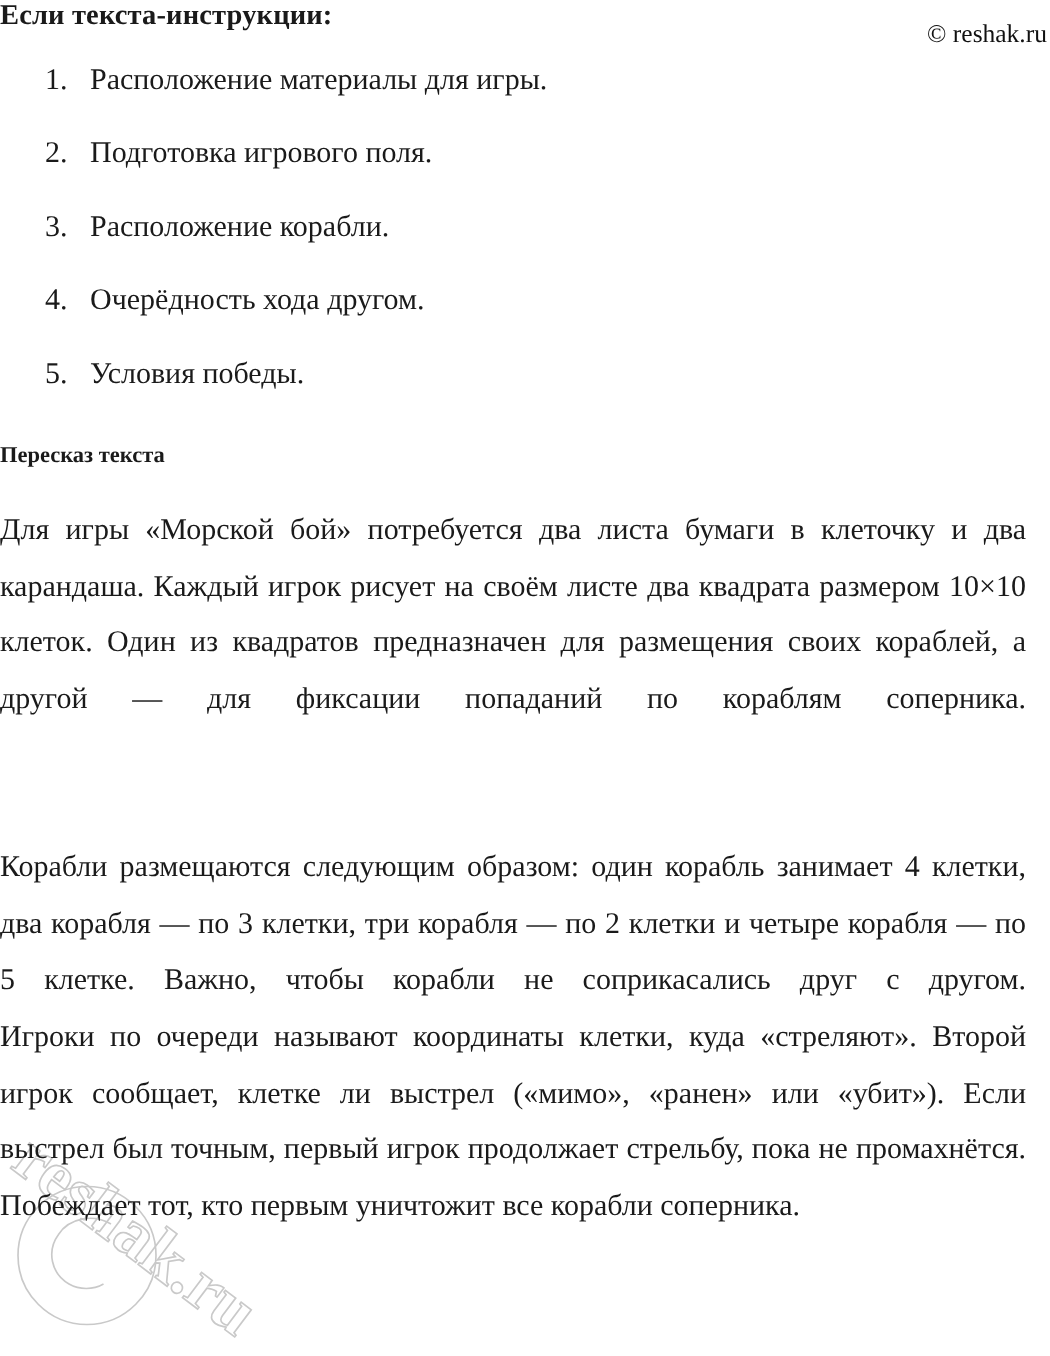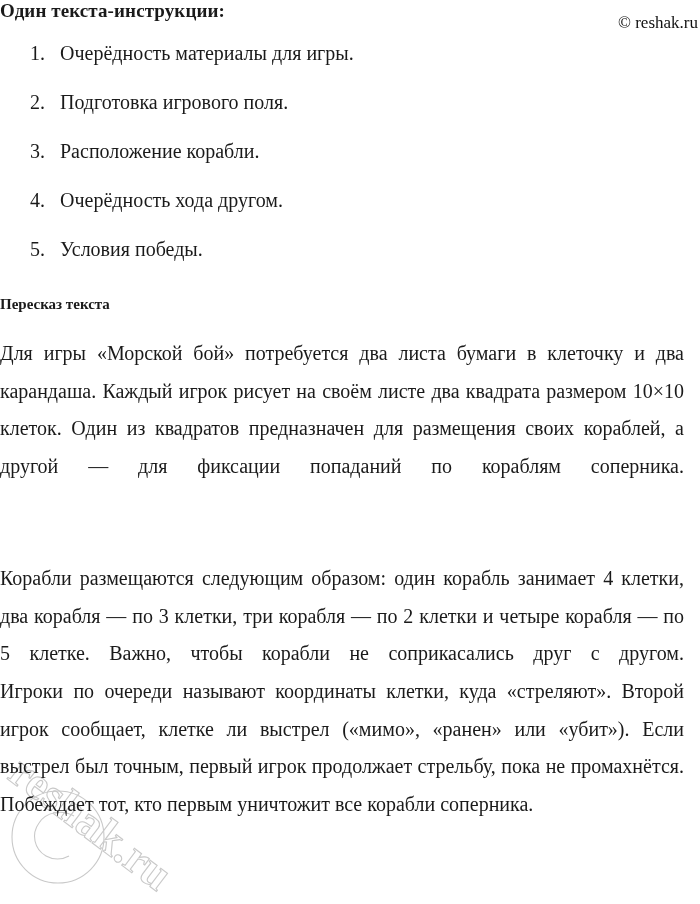--- a/index.html
+++ b/index.html
@@ -142,26 +142,26 @@
         <path d="M78 74 c-12 -7 -28 -4 -35 7 c-8 11 -5 26 7 33 c7 4 16 4 23 0"></path>
       </g>
       <text x="10" y="36" transform="rotate(37 10 36)" font-family="'Liberation Serif','DejaVu Serif',serif" font-size="46" font-weight="bold" fill="none" stroke="#c9c9c9" stroke-width="1.1">reshak.ru</text>
     </svg>
   </div>
 
   <div class="copyright">© reshak.ru</div>
 
   <div class="content">
 
-    <div class="doc-title">Один текста-инструкции:</div>
+    <div class="doc-title">Если текста-инструкции:</div>
 
     <ol class="plan-list">
       <li>
         <span class="plan-num">1.</span>
-        <span class="plan-text">Очерёдность материалы для игры.</span>
+        <span class="plan-text">Расположение материалы для игры.</span>
       </li>
       <li>
         <span class="plan-num">2.</span>
         <span class="plan-text">Подготовка игрового поля.</span>
       </li>
       <li>
         <span class="plan-num">3.</span>
         <span class="plan-text">Расположение корабли.</span>
       </li>
       <li>

